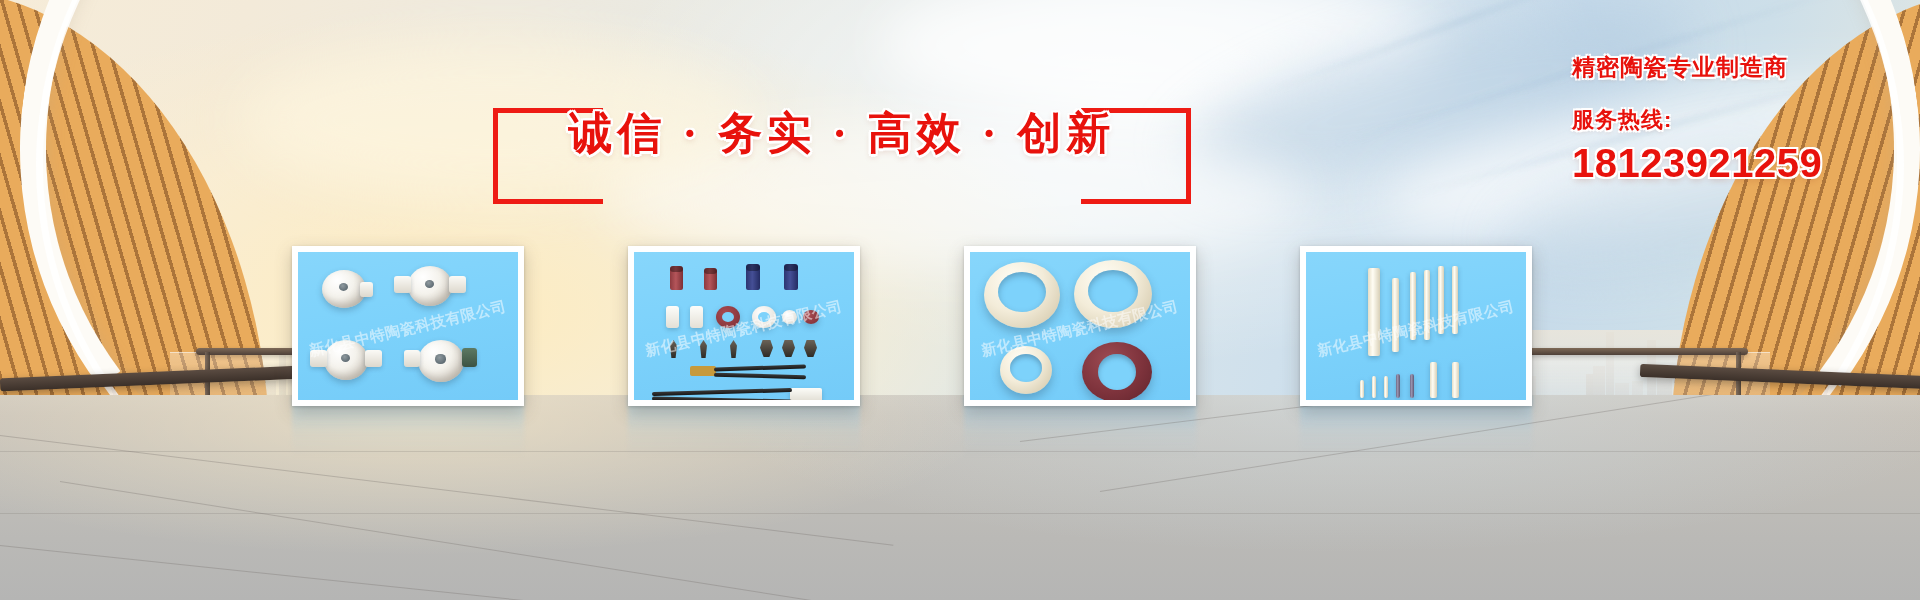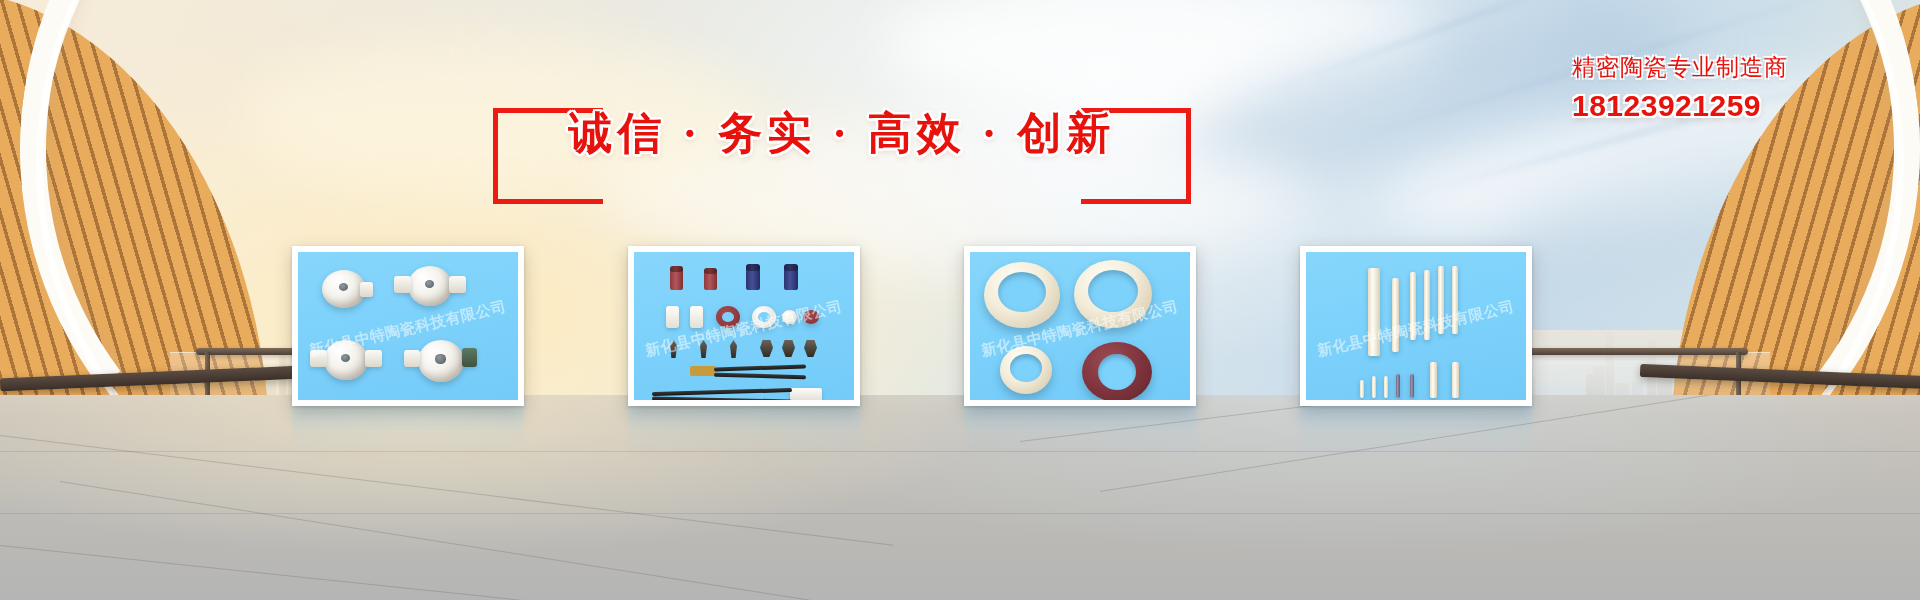--- a/index.html
+++ b/index.html
@@ -203,37 +203,37 @@
     text-shadow:0 1px 2px rgba(255,255,255,.75);
   }
 
   
   .contact {
     position:absolute;
     left:1572px; top:52px;
     width:330px;
   }
   .contact-title {
-    font-size:23px; font-weight:400;
+    font-size:23px; font-weight:700;
     color:#e8120c;
     letter-spacing:1px;
     text-shadow:-1.6px -1.6px 0 #fff, 1.6px -1.6px 0 #fff, -1.6px 1.6px 0 #fff, 1.6px 1.6px 0 #fff, 0 2px 4px rgba(160,60,30,.22);
     white-space:nowrap;
   }
   .contact-label {
     margin-top:22px;
     font-size:22px; font-weight:700;
     color:#e8120c;
     letter-spacing:1px;
     text-shadow:-1.6px -1.6px 0 #fff, 1.6px -1.6px 0 #fff, -1.6px 1.6px 0 #fff, 1.6px 1.6px 0 #fff, 0 2px 4px rgba(160,60,30,.22);
     white-space:nowrap;
   }
   .contact-phone {
     margin-top:6px;
-    font-size:30px; font-weight:700;
+    font-size:40px; font-weight:700;
     color:#e8120c;
     letter-spacing:.5px;
     text-shadow:-2px -2px 0 #fff, 2px -2px 0 #fff, -2px 2px 0 #fff, 2px 2px 0 #fff, 0 3px 6px rgba(160,60,30,.25);
     white-space:nowrap;
   }
 
   
   .panels {
     position:absolute;
     left:292px; top:246px;
@@ -458,20 +458,21 @@
   </div>
 
   <div class="slogan">
     <div class="bracket bracket-l"></div>
     <div class="bracket bracket-r"></div>
     <div class="slogan-cn">诚信 · 务实 · 高效 · 创新</div>
   </div>
 
   <div class="contact">
     <div class="contact-title">精密陶瓷专业制造商</div>
+    <div class="contact-label">服务热线:</div>
     <div class="contact-phone">18123921259</div>
   </div>
 
   <div class="panels">
 
     <div class="panel" style="left:0px;">
       <div class="panel-inner">
         <div class="holder" style="left:24px;  top:18px; width:44px; height:38px;"></div>
         <div class="tab" style="left:62px;  top:30px; width:13px; height:15px;"></div>
 

